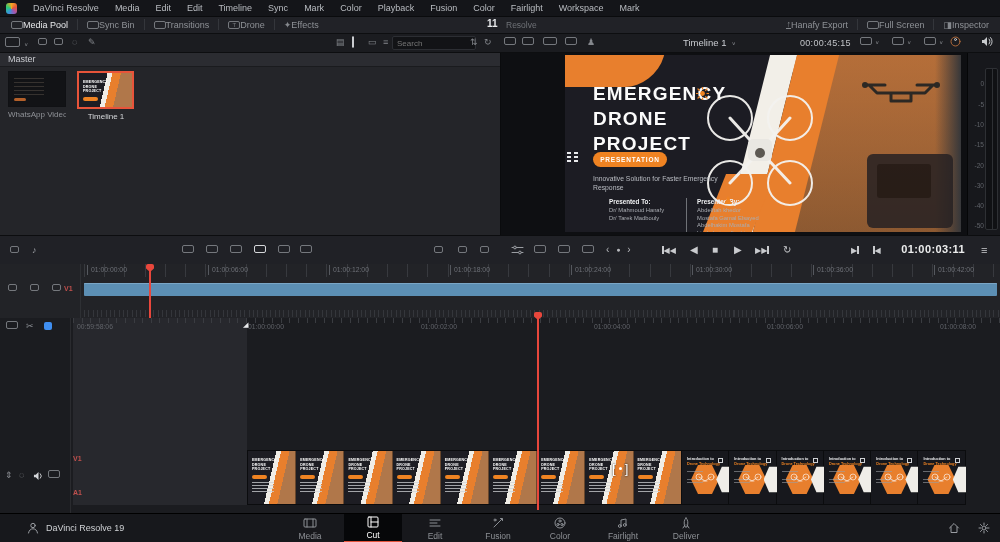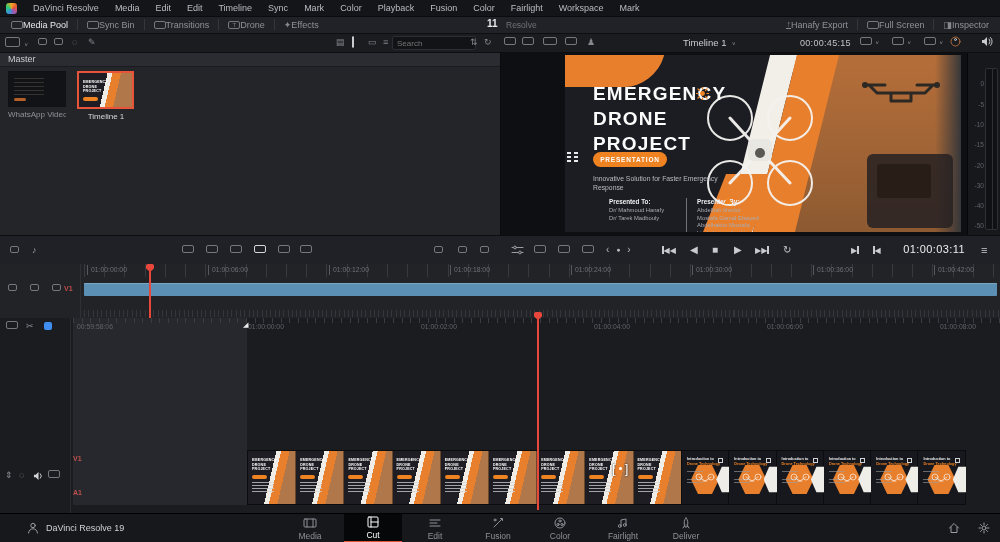--- a/index.html
+++ b/index.html
@@ -89,21 +89,21 @@
   .sl-ctrl::before{content:"";position:absolute;left:10px;top:10px;width:54px;height:34px;background:#151213;border-radius:3px}
 
   
   #transport{position:absolute;left:0;top:235px;width:1000px;height:29px;background:#202126;
              border-top:1px solid #0c0d0f;border-bottom:1px solid #0c0d0f}
   .tr-ic{position:absolute;top:9px;color:#9a9da2}
   .tr-glyph{position:absolute;color:#c9cbce;font-size:10px;top:8px;line-height:12px}
   .jog{position:absolute;top:8px;color:#b7b9bd;font-size:10px;letter-spacing:2px}
   .jog b{font-size:7px;vertical-align:1px}
   #main-tc{position:absolute;left:887px;top:7px;width:78px;text-align:right;color:#eceded;
-           font-size:11px;font-weight:normal;letter-spacing:.4px}
+           font-size:11px;font-weight:bold;letter-spacing:.4px}
   .bar-i{display:inline-block;width:1.5px;height:8px;background:currentColor;vertical-align:-1px}
 
   
   #uptl{position:absolute;left:0;top:264px;width:1000px;height:54px;background:#222327}
   #uptl-ruler{position:absolute;left:84px;top:0;right:0;height:13px;
       background:repeating-linear-gradient(to right,#3a3c41 0 1px,transparent 1px 20.2px);opacity:.9}
   .uptick{position:absolute;top:1px;font-size:6.8px;color:#6d7077;border-left:1px solid #55585e;padding-left:3px;line-height:10px}
   #bluebar{position:absolute;left:84px;right:3px;top:19px;height:13px;background:#5c8fb4;border-radius:1px;
            box-shadow:inset 0 1px 0 #7aa6c6}
   #uptl-div{position:absolute;left:80px;top:0;width:1px;height:54px;background:#2e3034}

